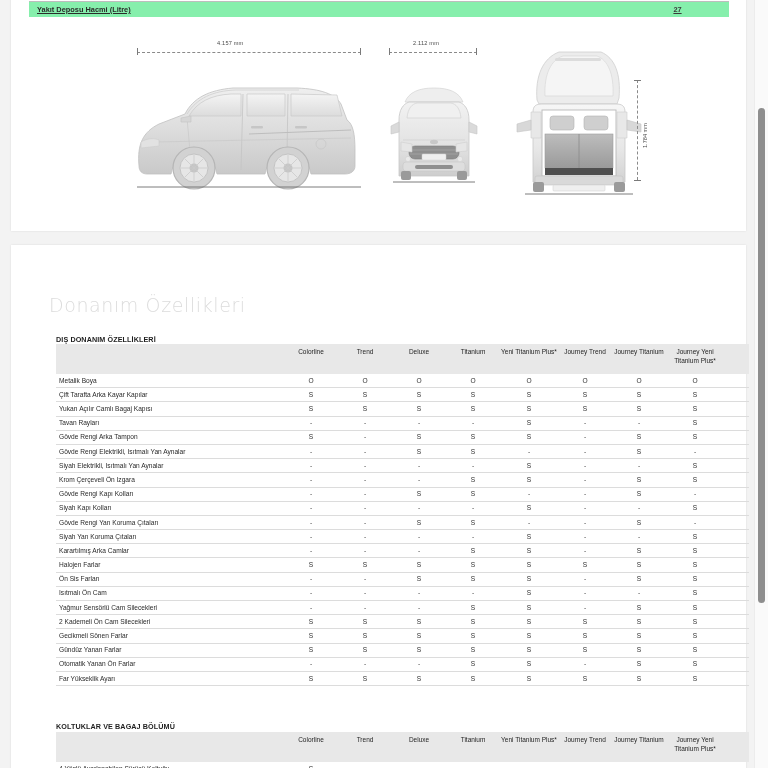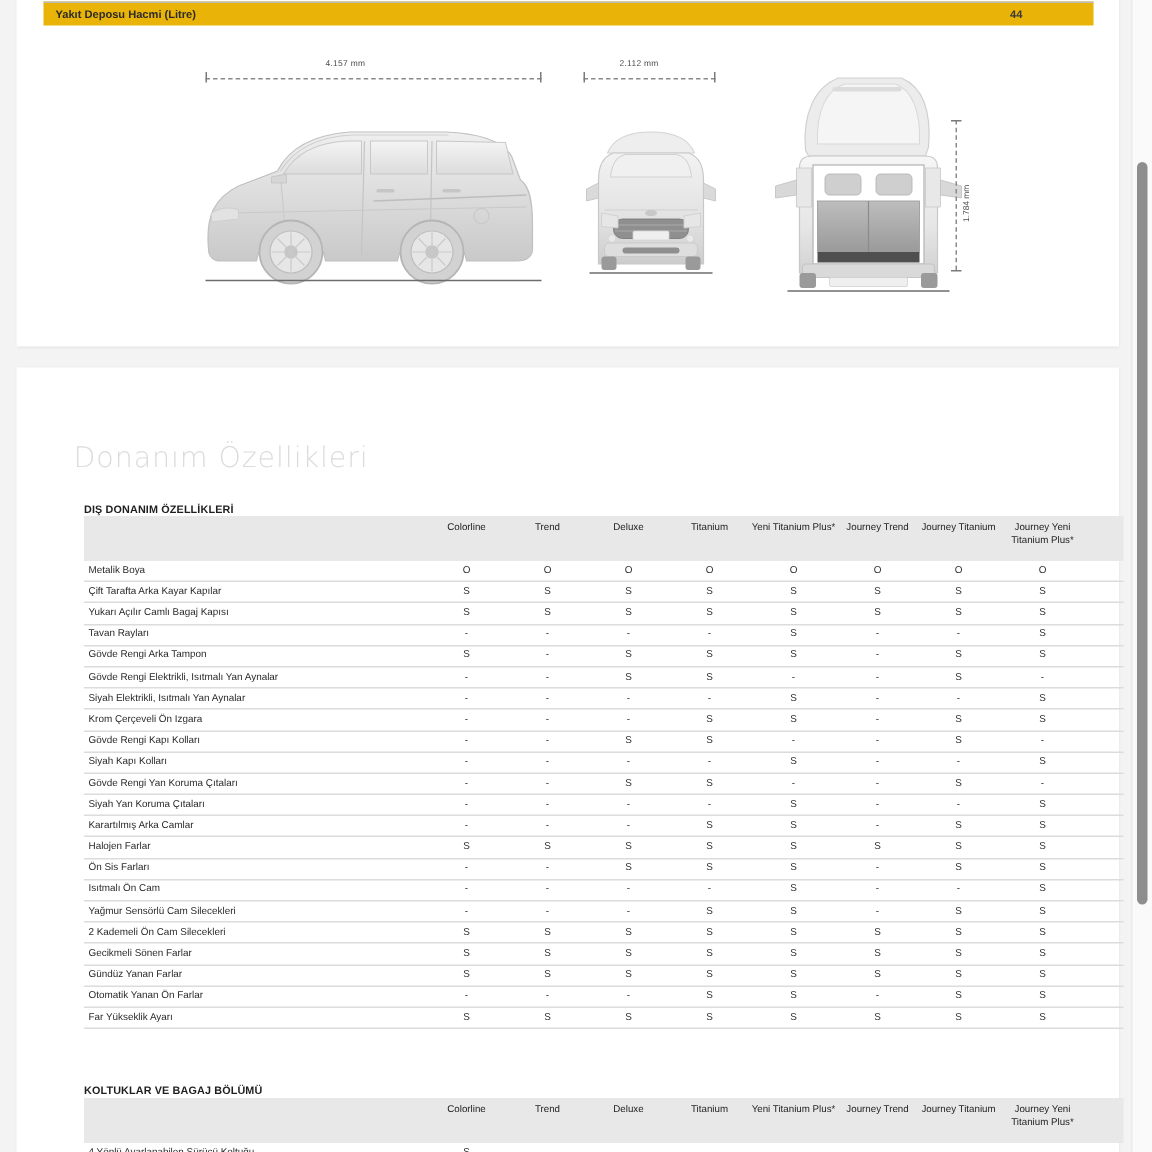--- a/index.html
+++ b/index.html
@@ -46,21 +46,21 @@
     line-height: 1.25;
     vertical-align: middle;
   }
   .spec-table td.num {
     text-align: center;
     width: 95px;
     padding-left: 0;
     color: #3a3a3a;
   }
   .spec-row-clip td { color: #cfcfcf; font-size: 6.6px; border-bottom: 1px solid #bdbdbd; }
-  .spec-row-shaded td { background: #eab308; font-weight: bold; border-bottom: none; }
+  .spec-row-shaded td { background: #86efac; font-weight: bold; border-bottom: none; text-decoration: underline; }
 
   
   .diagram {
     position: absolute;
     left: 18px;
     top: 48px;
     width: 700px;
     height: 175px;
   }
   .veh {
@@ -195,21 +195,21 @@
   <div class="card" id="card-specs">
 
     <table class="spec-table" id="spec-table">
       <tbody id="spec-table-body">
           <tr class="spec-row-clip">
             <td>Bagaj hacmi, 2. koltuk sırasına kadar (ön koltukların arkasına getirilmiş ve ön koltuklara getirilmiş, tavana kadar yüklenmiş durumda)</td>
             <td class="num">1128</td>
           </tr>
           <tr class="spec-row-shaded">
             <td>Yakıt Deposu Hacmi (Litre)</td>
-            <td class="num">44</td>
+            <td class="num">27</td>
           </tr>
         </tbody>
     </table>
 
     <div class="diagram">
 
       <div class="veh" style="left:100px; top:6px; width:240px; height:165px;">
         <div class="dim-label" style="left:88px; top:0px;">4.157 mm</div>
         <div class="dim-line" style="left:8px; top:12px; width:224px;"></div>
         <div class="dim-cap h" style="left:8px; top:8px; background:#7a7a7a;"></div>

